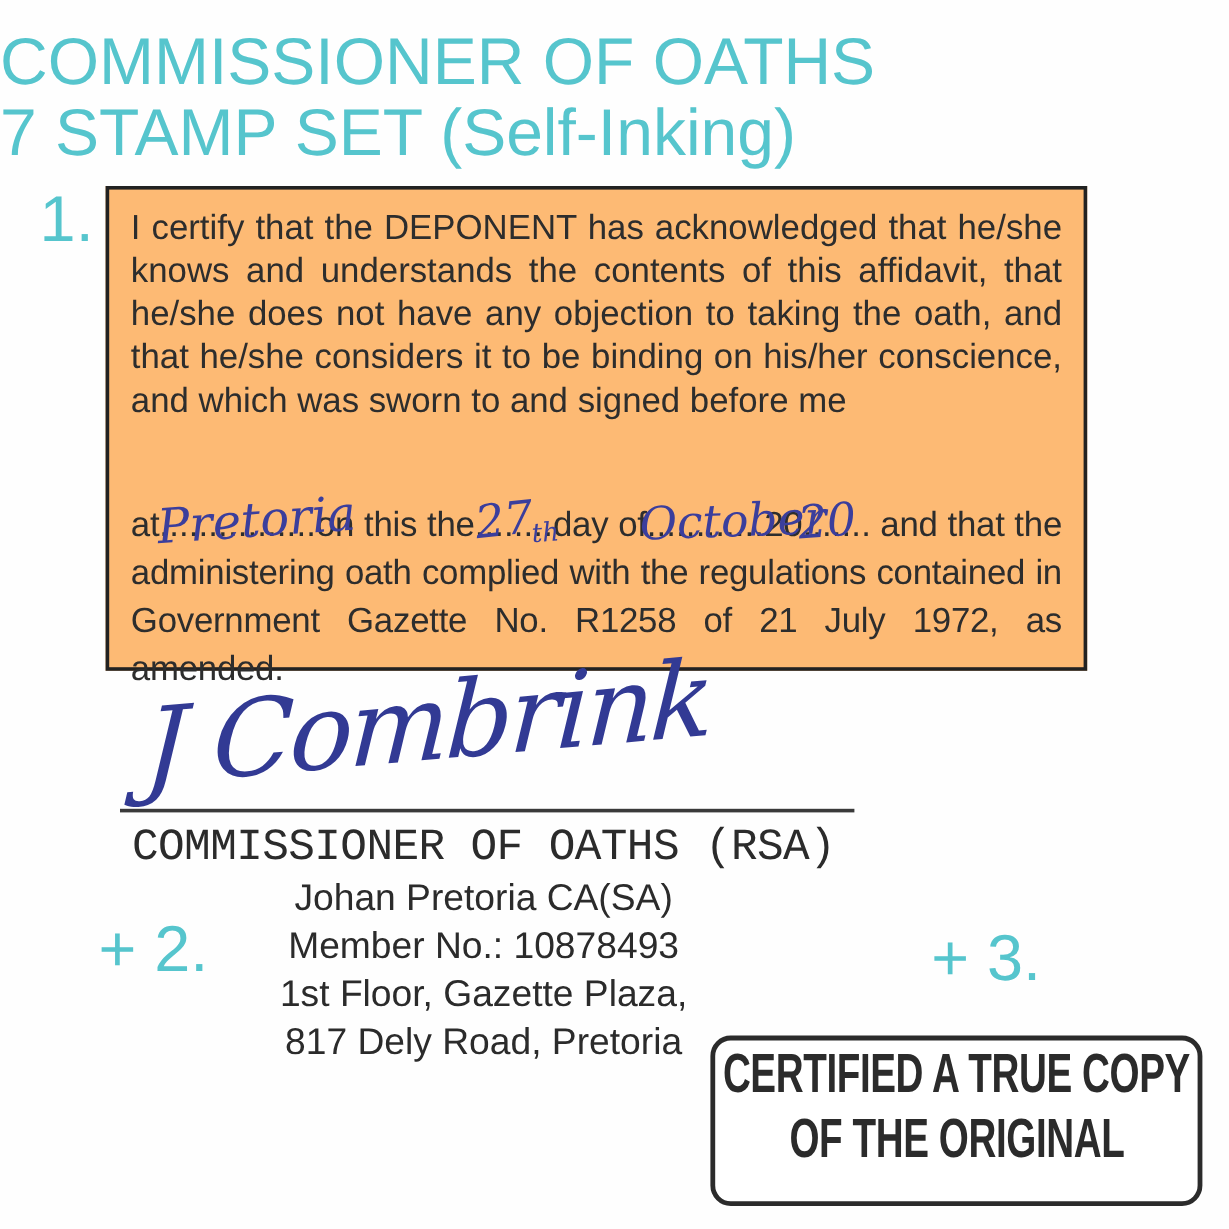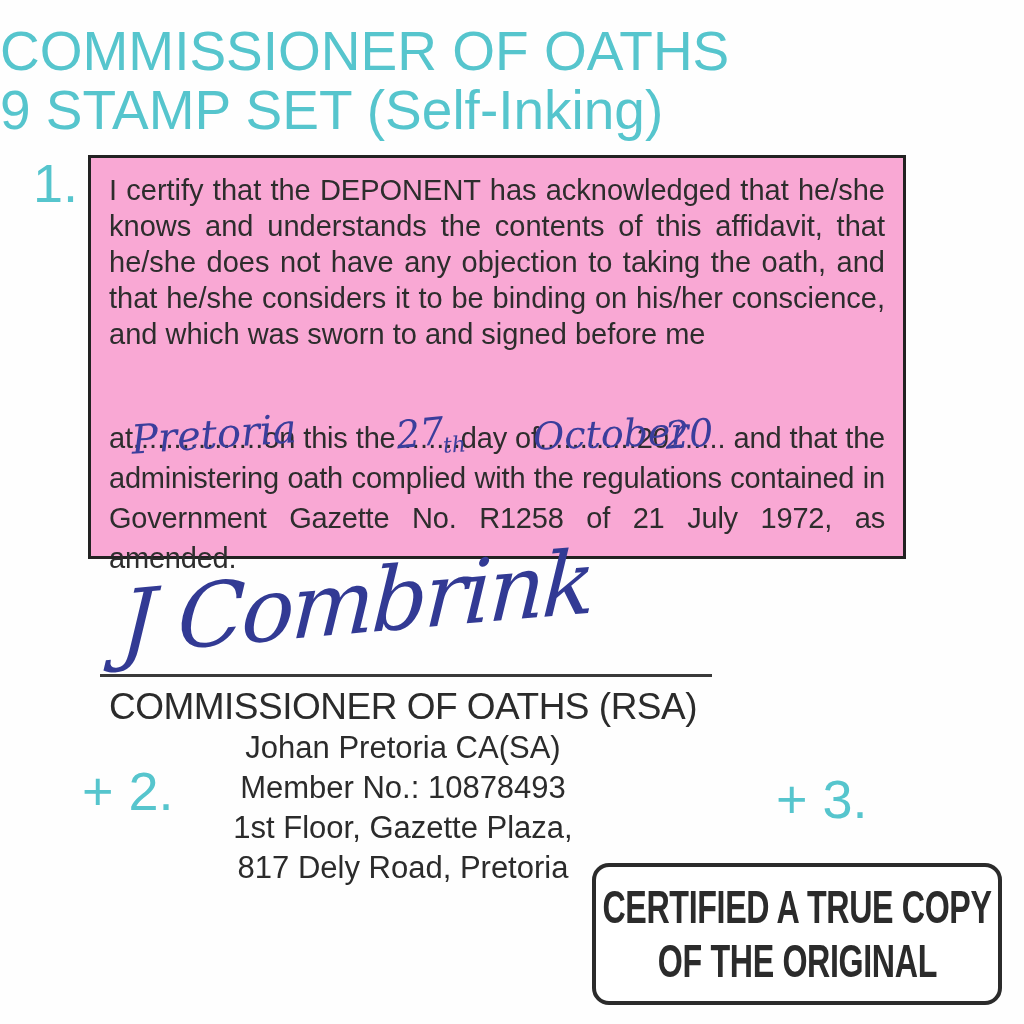--- a/index.html
+++ b/index.html
@@ -8,21 +8,21 @@
     font-family:"Liberation Sans",sans-serif;color:#2b2b2b;overflow:hidden;margin:0 auto;
   }
   
   .header{position:absolute;top:22px;left:0;width:1024px;text-align:left;
     color:#56c5cd;font-size:55px;line-height:59px;letter-spacing:0px;font-weight:400;}
   
   .num-label{position:absolute;color:#56c5cd;font-size:54px;font-weight:400;}
   #label1{left:33px;top:152px;}
   .cert-box{
     position:absolute;left:88px;top:155px;width:818px;height:404px;box-sizing:border-box;
-    border:3px solid #222222;background:#f9a8d4;padding:14px 18px 0 18px;
+    border:3px solid #222222;background:#fdba74;padding:14px 18px 0 18px;
   }
   .cert-box p{margin:0;font-size:29px;line-height:36px;text-align:justify;color:#2d2d2d;}
   .cert-box p.fill-para{margin-top:66px;line-height:40px;letter-spacing:-0.2px;}
   .dotwrap{display:inline-block;position:relative;letter-spacing:0;}
   .dots{letter-spacing:0.1px;}
   .hw{
     position:absolute;font-family:"DejaVu Serif",serif;font-style:italic;
     color:#3b3e9c;white-space:nowrap;pointer-events:none;font-size:38px;line-height:1;
   }
   .hw-place{left:-2px;bottom:4px;font-size:40px;transform:rotate(-4deg);}
@@ -31,43 +31,43 @@
   .hw-month{left:-6px;bottom:5px;transform:rotate(-2deg);}
   .hw-year{left:-4px;bottom:5px;transform:rotate(-4deg);}
   
   .signature{
     position:absolute;left:118px;top:572px;font-family:"DejaVu Serif",serif;
     font-style:italic;font-size:88px;color:#323a94;transform:rotate(-5deg) skewX(-8deg);
     transform-origin:left bottom;white-space:nowrap;z-index:3;letter-spacing:-3px;
   }
   .sig-line{position:absolute;left:100px;top:674px;width:612px;height:3px;background:#3a3a3a;z-index:2;}
   .stamp2-block{position:absolute;left:100px;top:686px;width:606px;text-align:center;}
-  .stamp2-block .rsa{font-size:37px;line-height:42px;letter-spacing:-0.5px;white-space:nowrap;}
+  .stamp2-block .rsa{font-size:37px;line-height:42px;letter-spacing:-0.5px;white-space:nowrap;font-family:Liberation Mono, monospace;}
   .stamp2-block .addr{font-size:31px;line-height:40px;}
   #label2{left:82px;top:760px;}
   #label3{left:776px;top:768px;}
   
   .true-copy-box{
     position:absolute;left:592px;top:863px;width:410px;height:142px;box-sizing:border-box;
     border:4px solid #2b2b2b;border-radius:17px;background:#ffffff;
-    display:flex;flex-direction:column;justify-content:center;align-items:center;
+    display:flex;flex-direction:column;align-items:center;
   }
   .true-copy-box .tc-line{
     font-weight:bold;font-size:46px;line-height:54px;color:#2b2b2b;
     transform:scaleX(0.70);transform-origin:center;white-space:nowrap;letter-spacing:-0.5px;
   }
 </style>
 </head>
 <body>
 
 <div id="canvas">
 
   <div class="header">
     <div>COMMISSIONER OF OATHS</div>
-    <div>9 STAMP SET (Self-Inking)</div>
+    <div>7 STAMP SET (Self-Inking)</div>
   </div>
 
   <div class="num-label" id="label1">1.</div>
 
   <div class="cert-box">
     <p>I certify that the DEPONENT has acknowledged that he/she knows and understands the contents of this affidavit, that he/she does not have any objection to taking the oath, and that he/she considers it to be binding on his/her conscience, and which was sworn to and signed before me</p>
     <p class="fill-para"><span>at</span><span class="dotwrap"><span class="dots">................</span><span class="hw hw-place">Pretoria</span></span><span>on this the</span><span class="dotwrap"><span class="dots">........</span><span class="hw hw-day">27</span><span class="hw hw-day-sfx">th</span></span><span>day of</span><span class="dotwrap"><span class="dots">............</span><span class="hw hw-month">October</span></span><span>20</span><span class="dotwrap"><span class="dots">......</span><span class="hw hw-year">20</span></span><span>. and that the </span><span>administering oath complied with the regulations contained in Government Gazette No. R1258 of 21 July 1972, as amended.</span></p>
   </div>
 
   <div class="signature">J Combrink</div>

